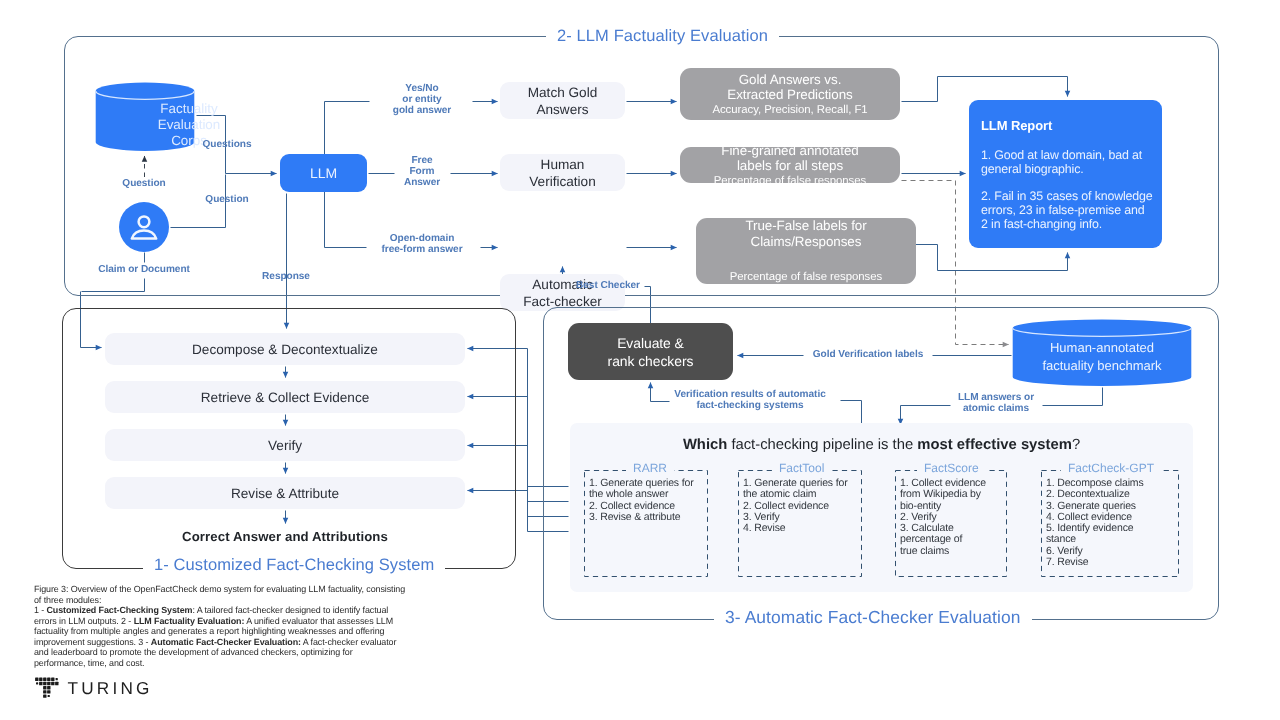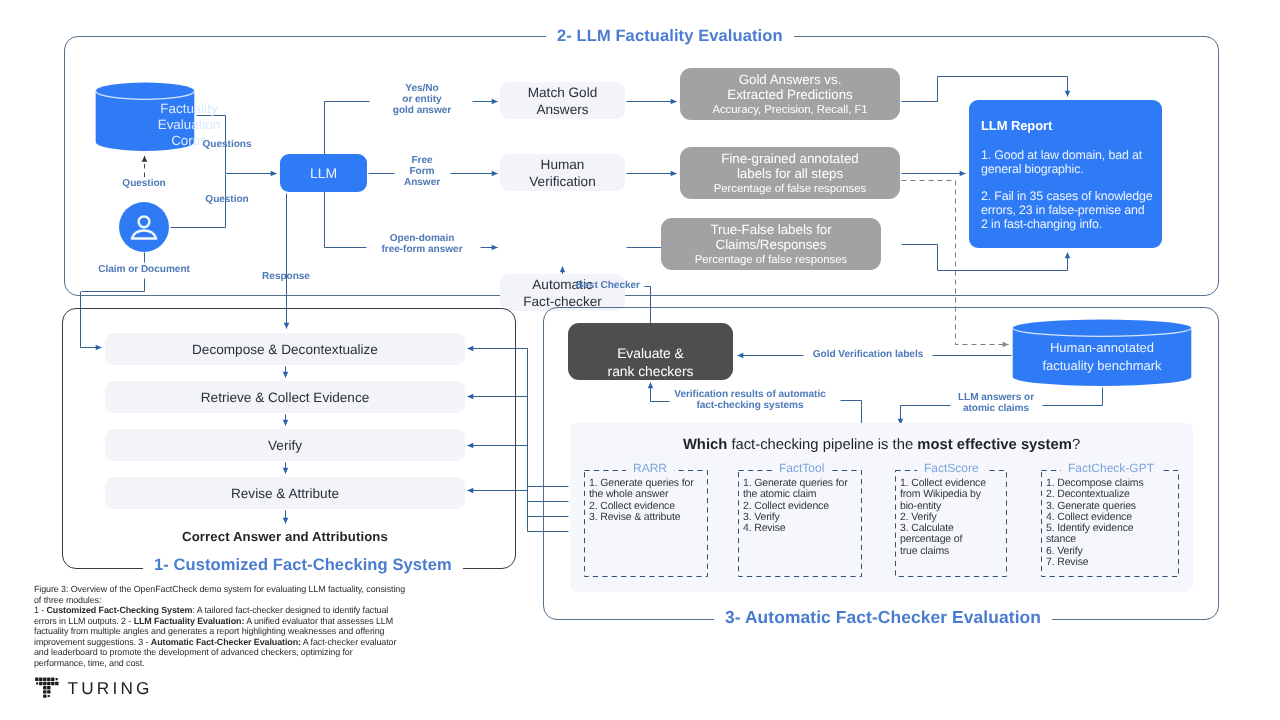--- a/index.html
+++ b/index.html
@@ -10,31 +10,31 @@
        text-rendering:geometricPrecision;overflow:hidden;
        transform:translateZ(0);}
   #stage{position:relative;width:1280px;height:720px;}
   #stage > div, #stage > div *{transform:translateZ(0);}
   .abs{position:absolute;box-sizing:border-box;}
   svg.layer{position:absolute;left:0;top:0;width:1280px;height:720px;pointer-events:none;}
 
   
   .panel{border:1.15px solid #54708d;border-radius:14px;background:transparent;}
   .panel-dark{border:1.15px solid #3b3b3b;border-radius:14px;}
-  .panel-title{color:#4a7cd0;font-size:16.5px;font-weight:700;letter-spacing:.1px;
+  .panel-title{color:#4a7cd0;font-size:16.5px;font-weight:400;letter-spacing:.1px;
                background:#fff;padding:0 11px;white-space:nowrap;}
 
   
   .box-light{background:#f3f4fa;border-radius:9px;display:flex;align-items:center;
              justify-content:center;text-align:center;color:#2b2f38;font-size:13.6px;line-height:17px;}
   .box-gray{background:#a2a2a5;border-radius:11px;display:flex;flex-direction:column;
             align-items:center;justify-content:center;text-align:center;color:#ffffff;
             letter-spacing:-0.05px;}
   .box-blue{background:#2f7bf6;border-radius:9px;color:#eaf2ff;}
-  .box-dark{background:#4e4e4e;border-radius:11px;display:flex;align-items:flex-end;
+  .box-dark{background:#4e4e4e;border-radius:11px;display:flex;align-items:center;
             justify-content:center;text-align:center;color:#ffffff;font-size:13.9px;line-height:18px;
             letter-spacing:-0.05px;}
 
   .lbl{color:#4f7ab8;font-size:10.1px;font-weight:700;line-height:11.2px;text-align:center;white-space:nowrap;letter-spacing:-0.05px;}
   .dashbox-title{color:#7ba5db;font-size:12px;background:#f5f7fc;padding:0 7px;white-space:nowrap;}
   .dashbox-items{color:#33383f;font-size:10.5px;line-height:11.3px;white-space:nowrap;letter-spacing:-0.15px;}
 
   .caption{color:#2b2b2b;font-size:8.95px;line-height:10.55px;white-space:nowrap;letter-spacing:-0.1px;}
   .caption b{font-weight:700;}
 </style>
@@ -162,28 +162,28 @@
       </div>
   </div>
 
   <div class="abs box-gray" style="left:680px;top:68px;width:220px;height:52px;">
     <div style="font-size:13.4px;line-height:15.5px;">
       <div>Gold Answers vs.</div>
       <div>Extracted Predictions</div>
     </div>
     <div style="font-size:11.4px;line-height:14px;">Accuracy, Precision, Recall, F1</div>
   </div>
-  <div class="abs box-gray" style="left:680px;top:147px;width:220px;height:52px;">
+  <div class="abs box-gray" style="left:680px;top:147px;width:220px;height:36px;">
     <div style="font-size:13.4px;line-height:15.5px;">
       <div>Fine-grained annotated</div>
       <div>labels for all steps</div>
     </div>
     <div style="font-size:11.4px;line-height:14px;">Percentage of false responses</div>
   </div>
-  <div class="abs box-gray" style="left:661px;top:218px;width:220px;height:52px;">
+  <div class="abs box-gray" style="left:696px;top:218px;width:220px;height:66px;justify-content:space-between;">
     <div style="font-size:13.4px;line-height:15.5px;">
       <div>True-False labels for</div>
       <div>Claims/Responses</div>
     </div>
     <div style="font-size:11.4px;line-height:14px;">Percentage of false responses</div>
   </div>
 
   <div class="abs box-blue" style="left:969px;top:100px;width:193px;height:148px;padding:18px 0 0 12px;overflow:hidden;">
     <div style="font-size:13px;font-weight:700;color:#ffffff;letter-spacing:-0.1px;">LLM Report</div>
     <div style="font-size:12.4px;line-height:14.3px;margin-top:15px;white-space:nowrap;letter-spacing:-0.15px;">

